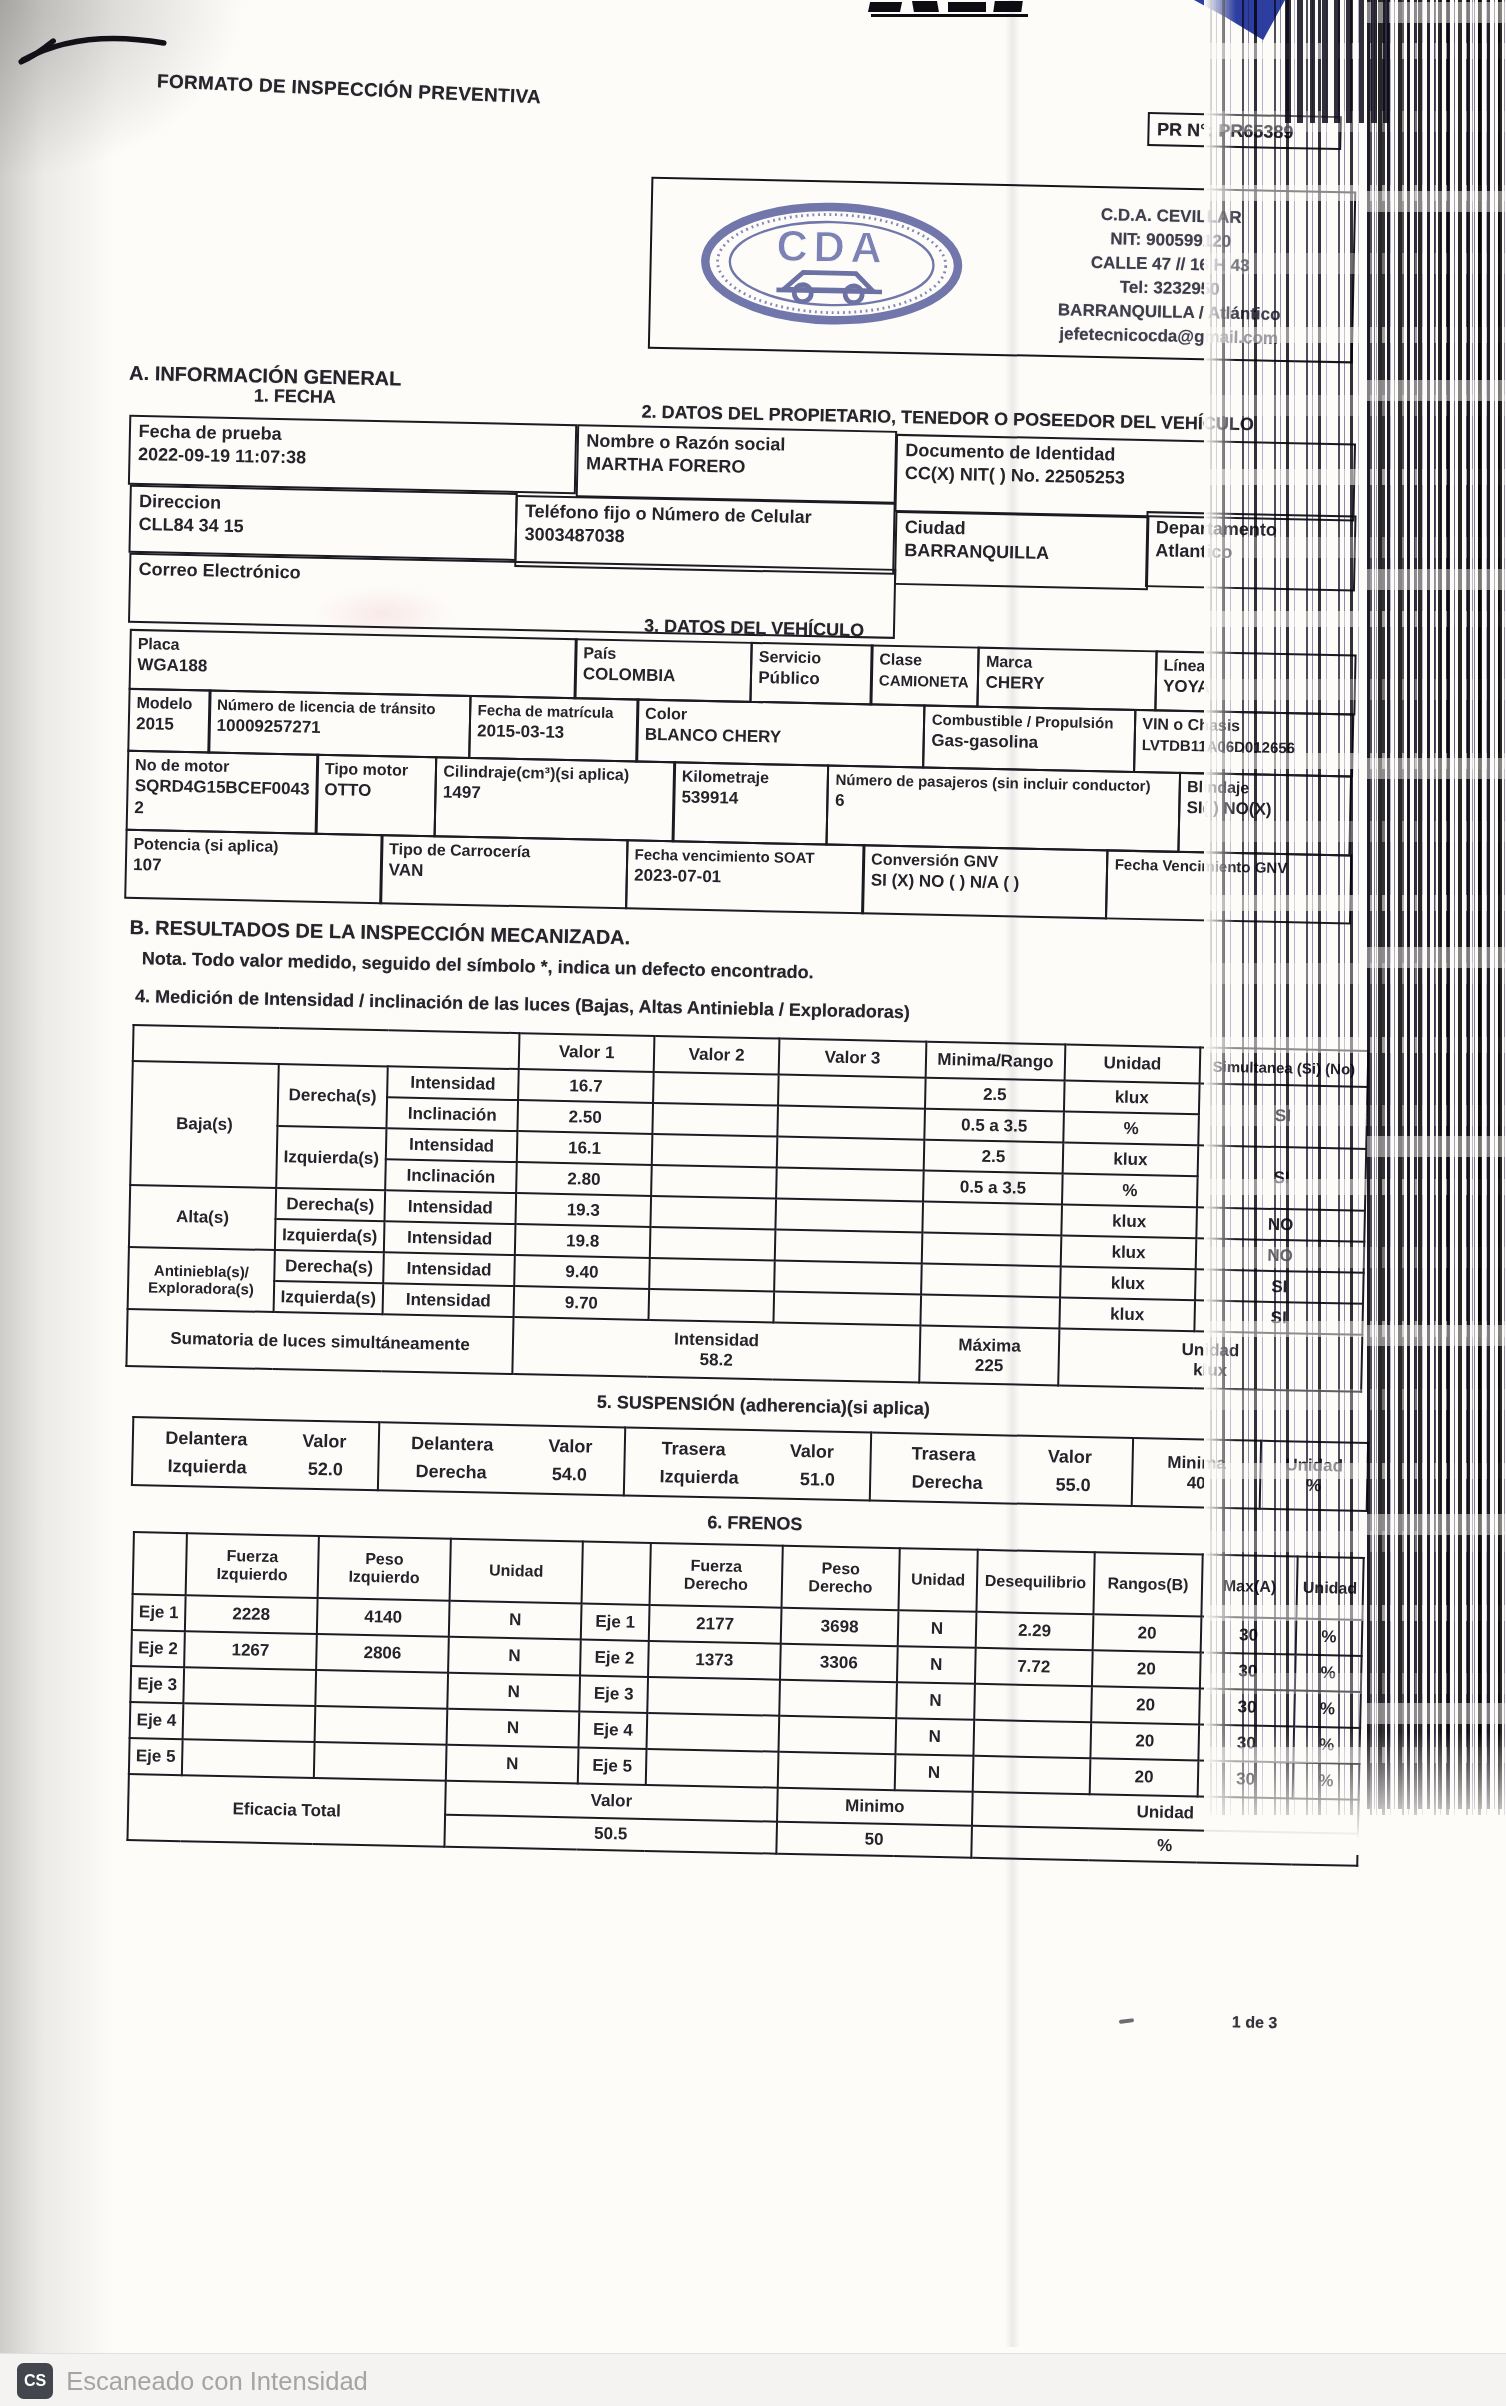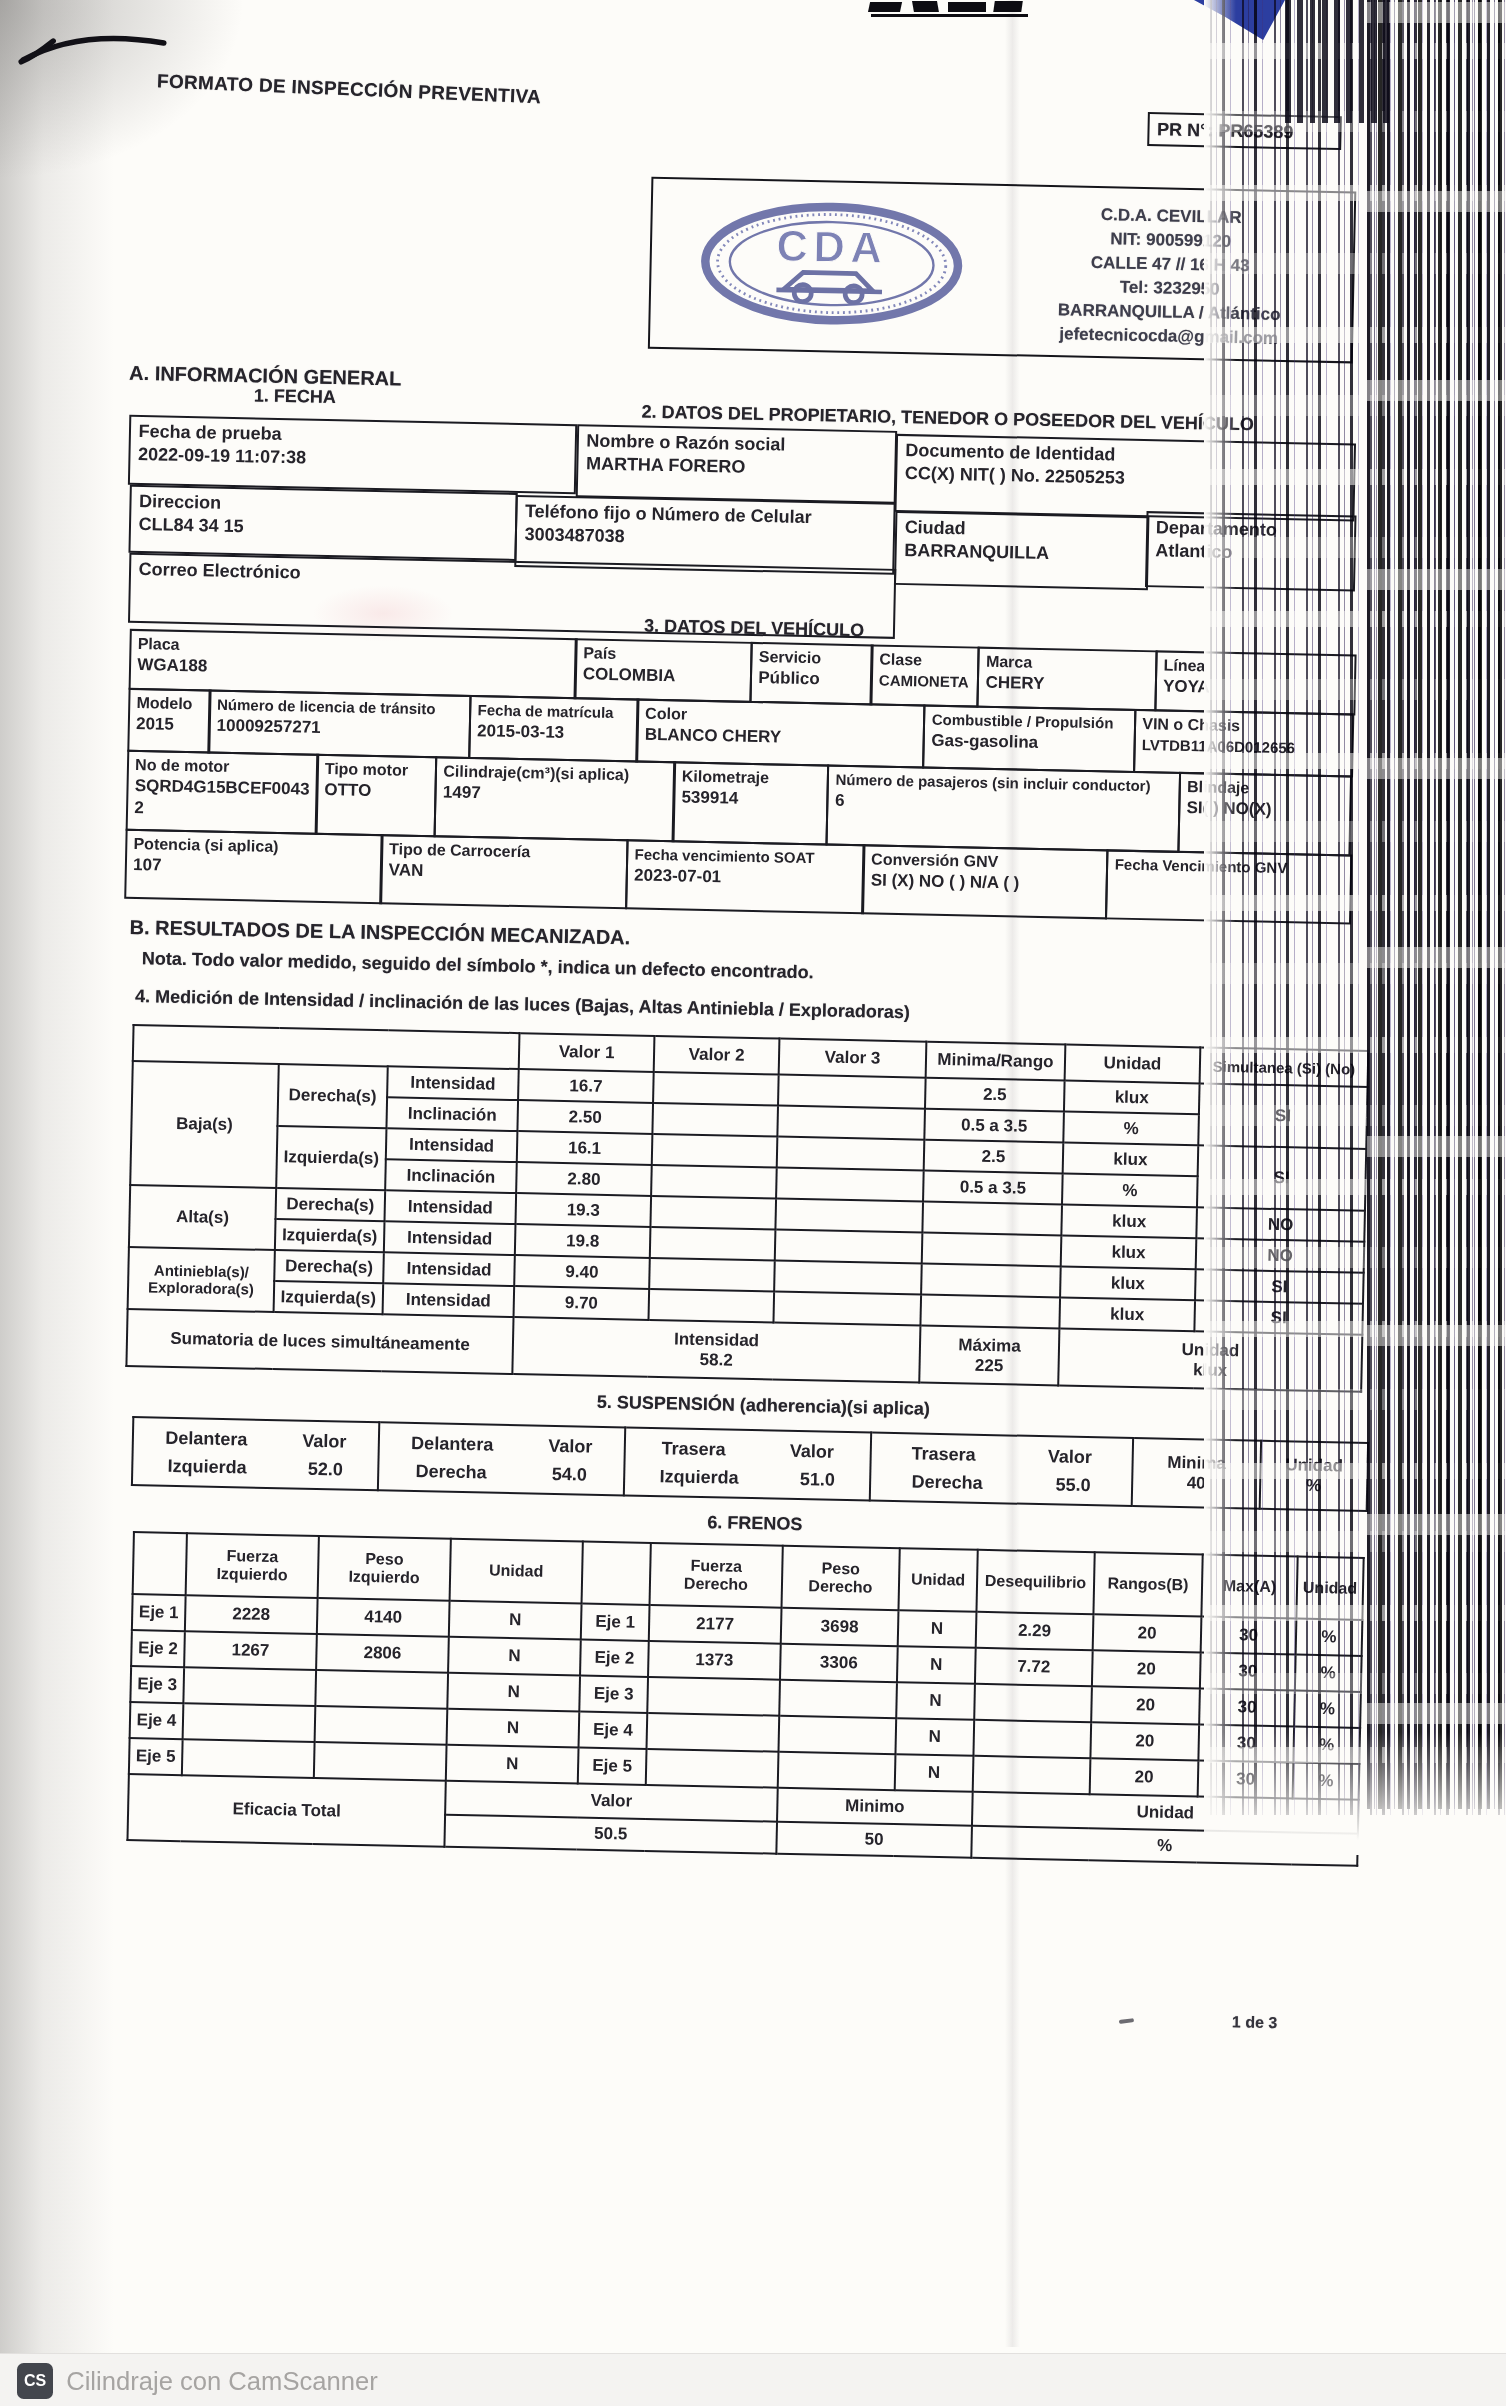--- a/index.html
+++ b/index.html
@@ -640,15 +640,15 @@
   <div class="pg-mark"></div>
 </div>
 
 <div class="noise-band"></div>
 <div class="noise-heavy"></div>
 <div class="noise-fade"></div>
 <div class="noise-top"></div>
 
 <div class="cs-bar">
   <div class="cs-icon">CS</div>
-  <div class="cs-text">Cilindraje con CamScanner</div>
+  <div class="cs-text">Escaneado con Intensidad</div>
 </div>
 
 
 </body></html>

